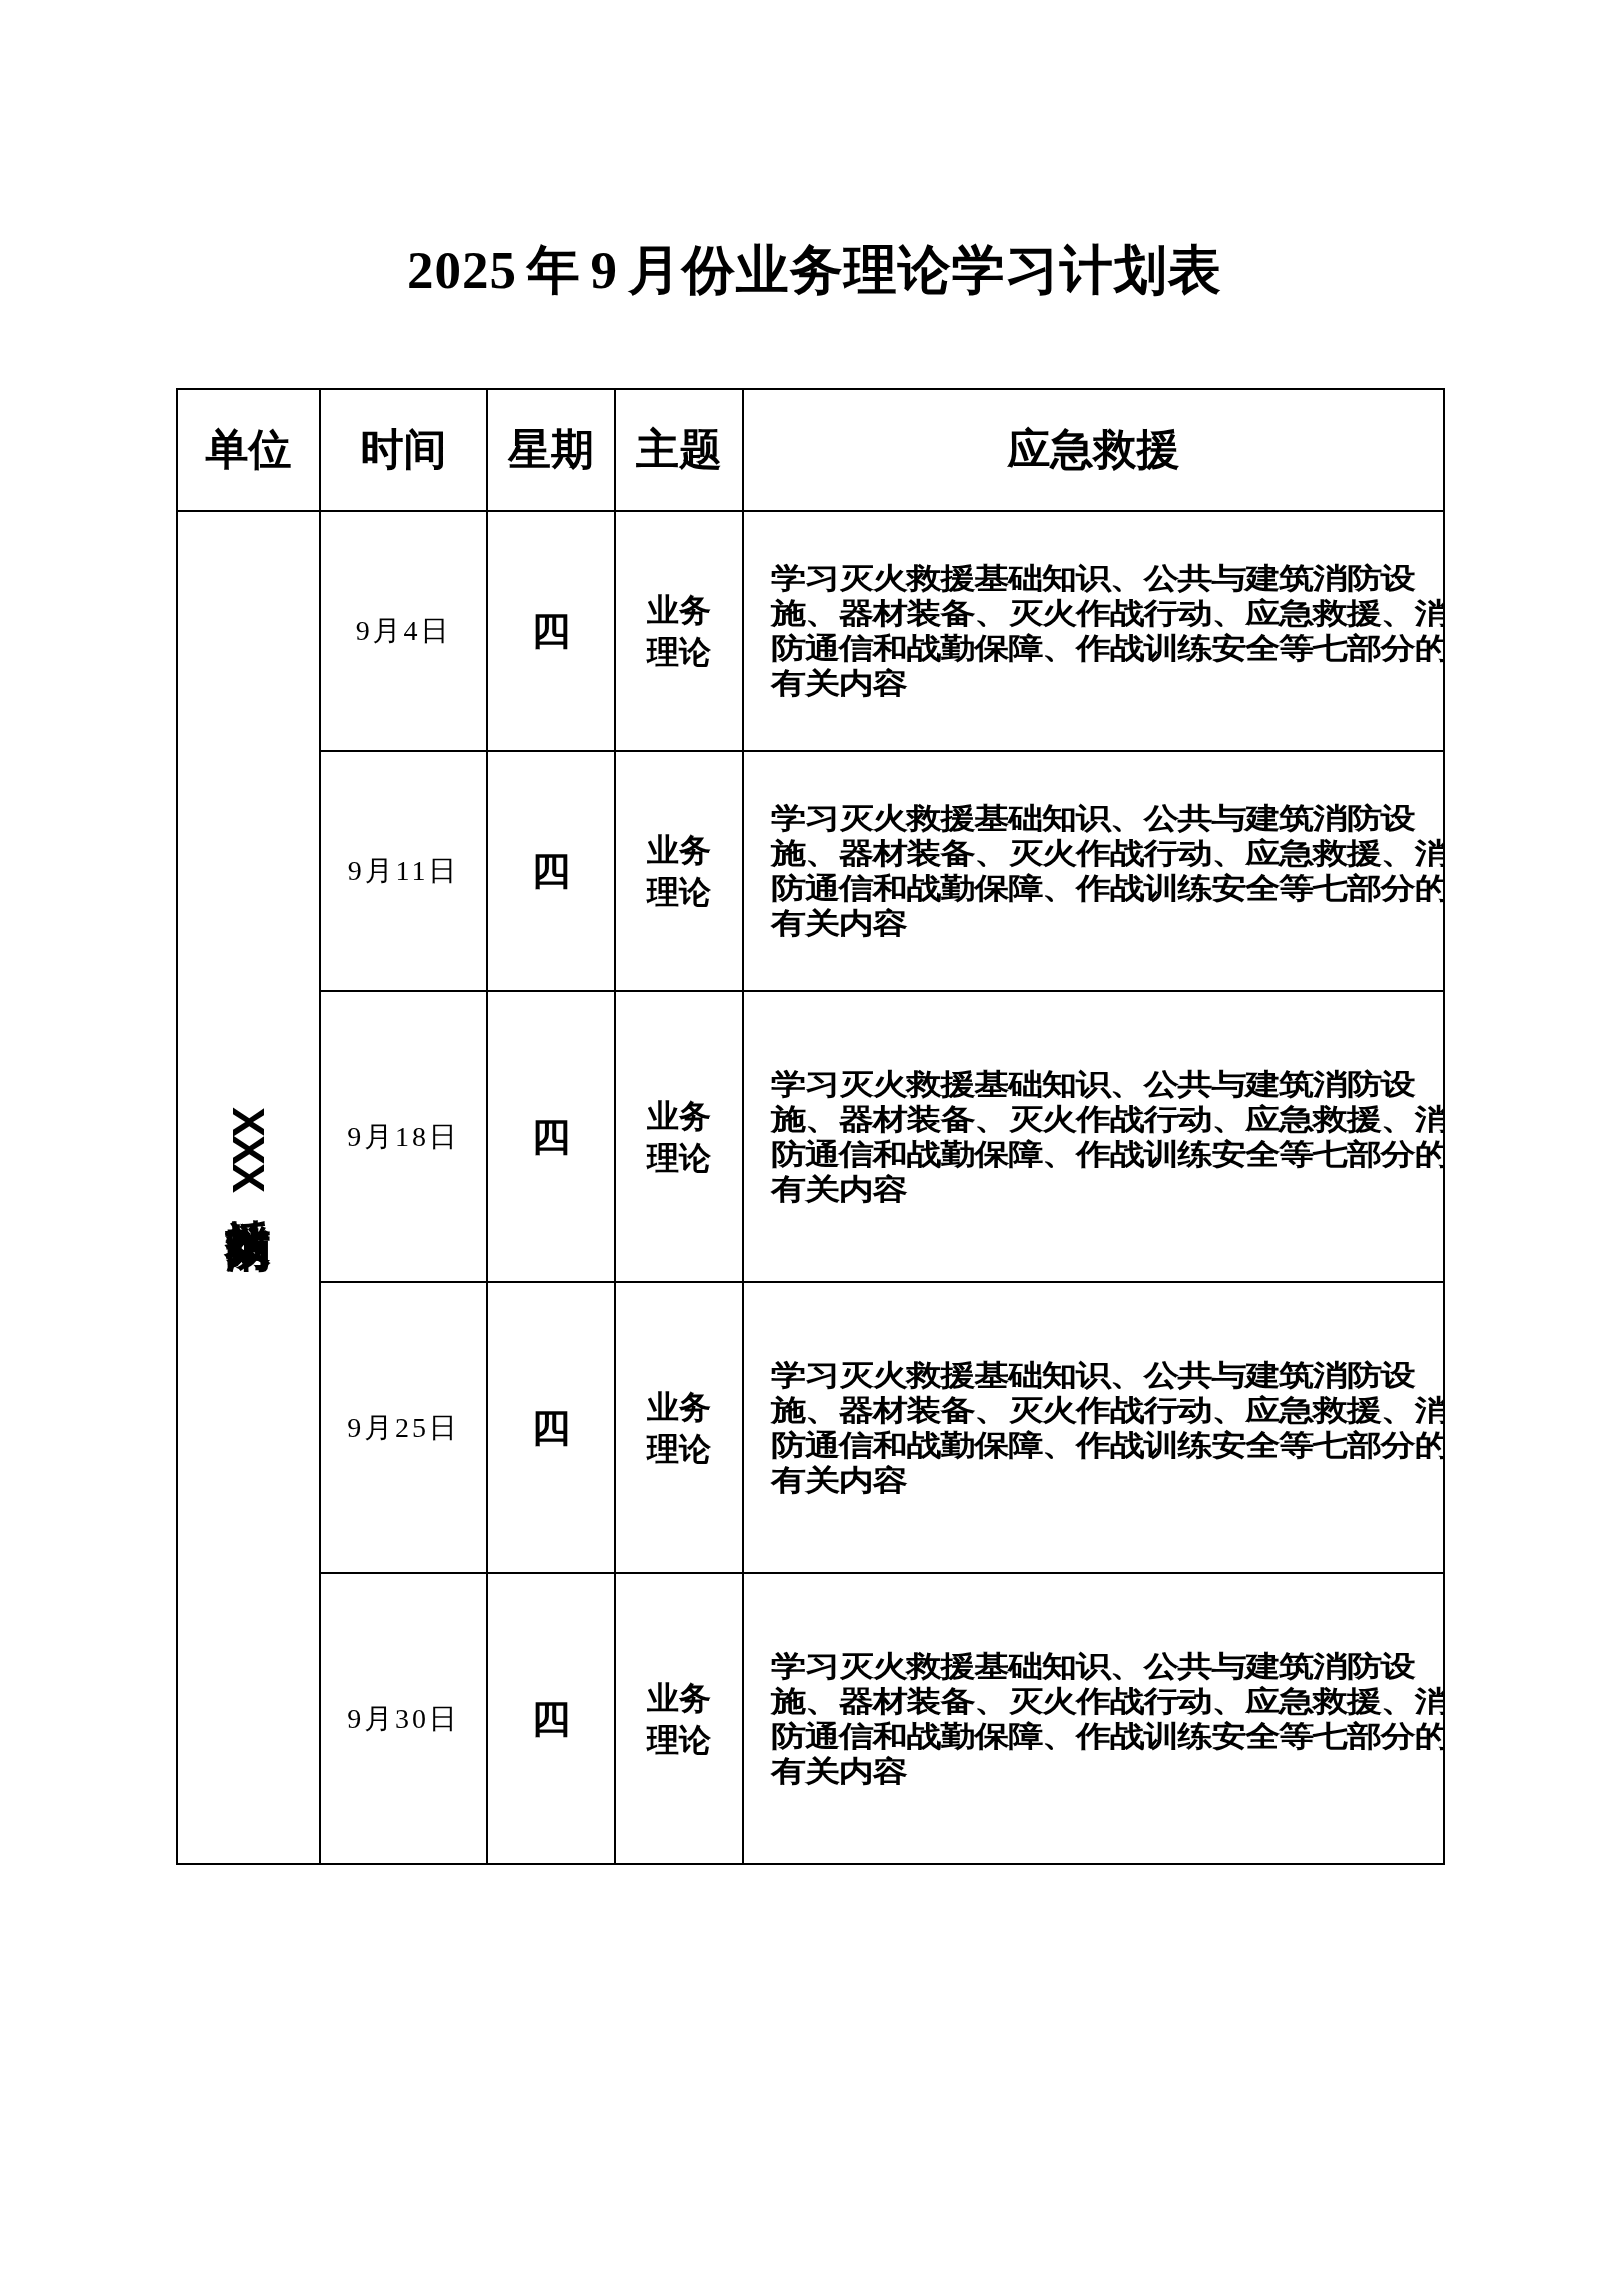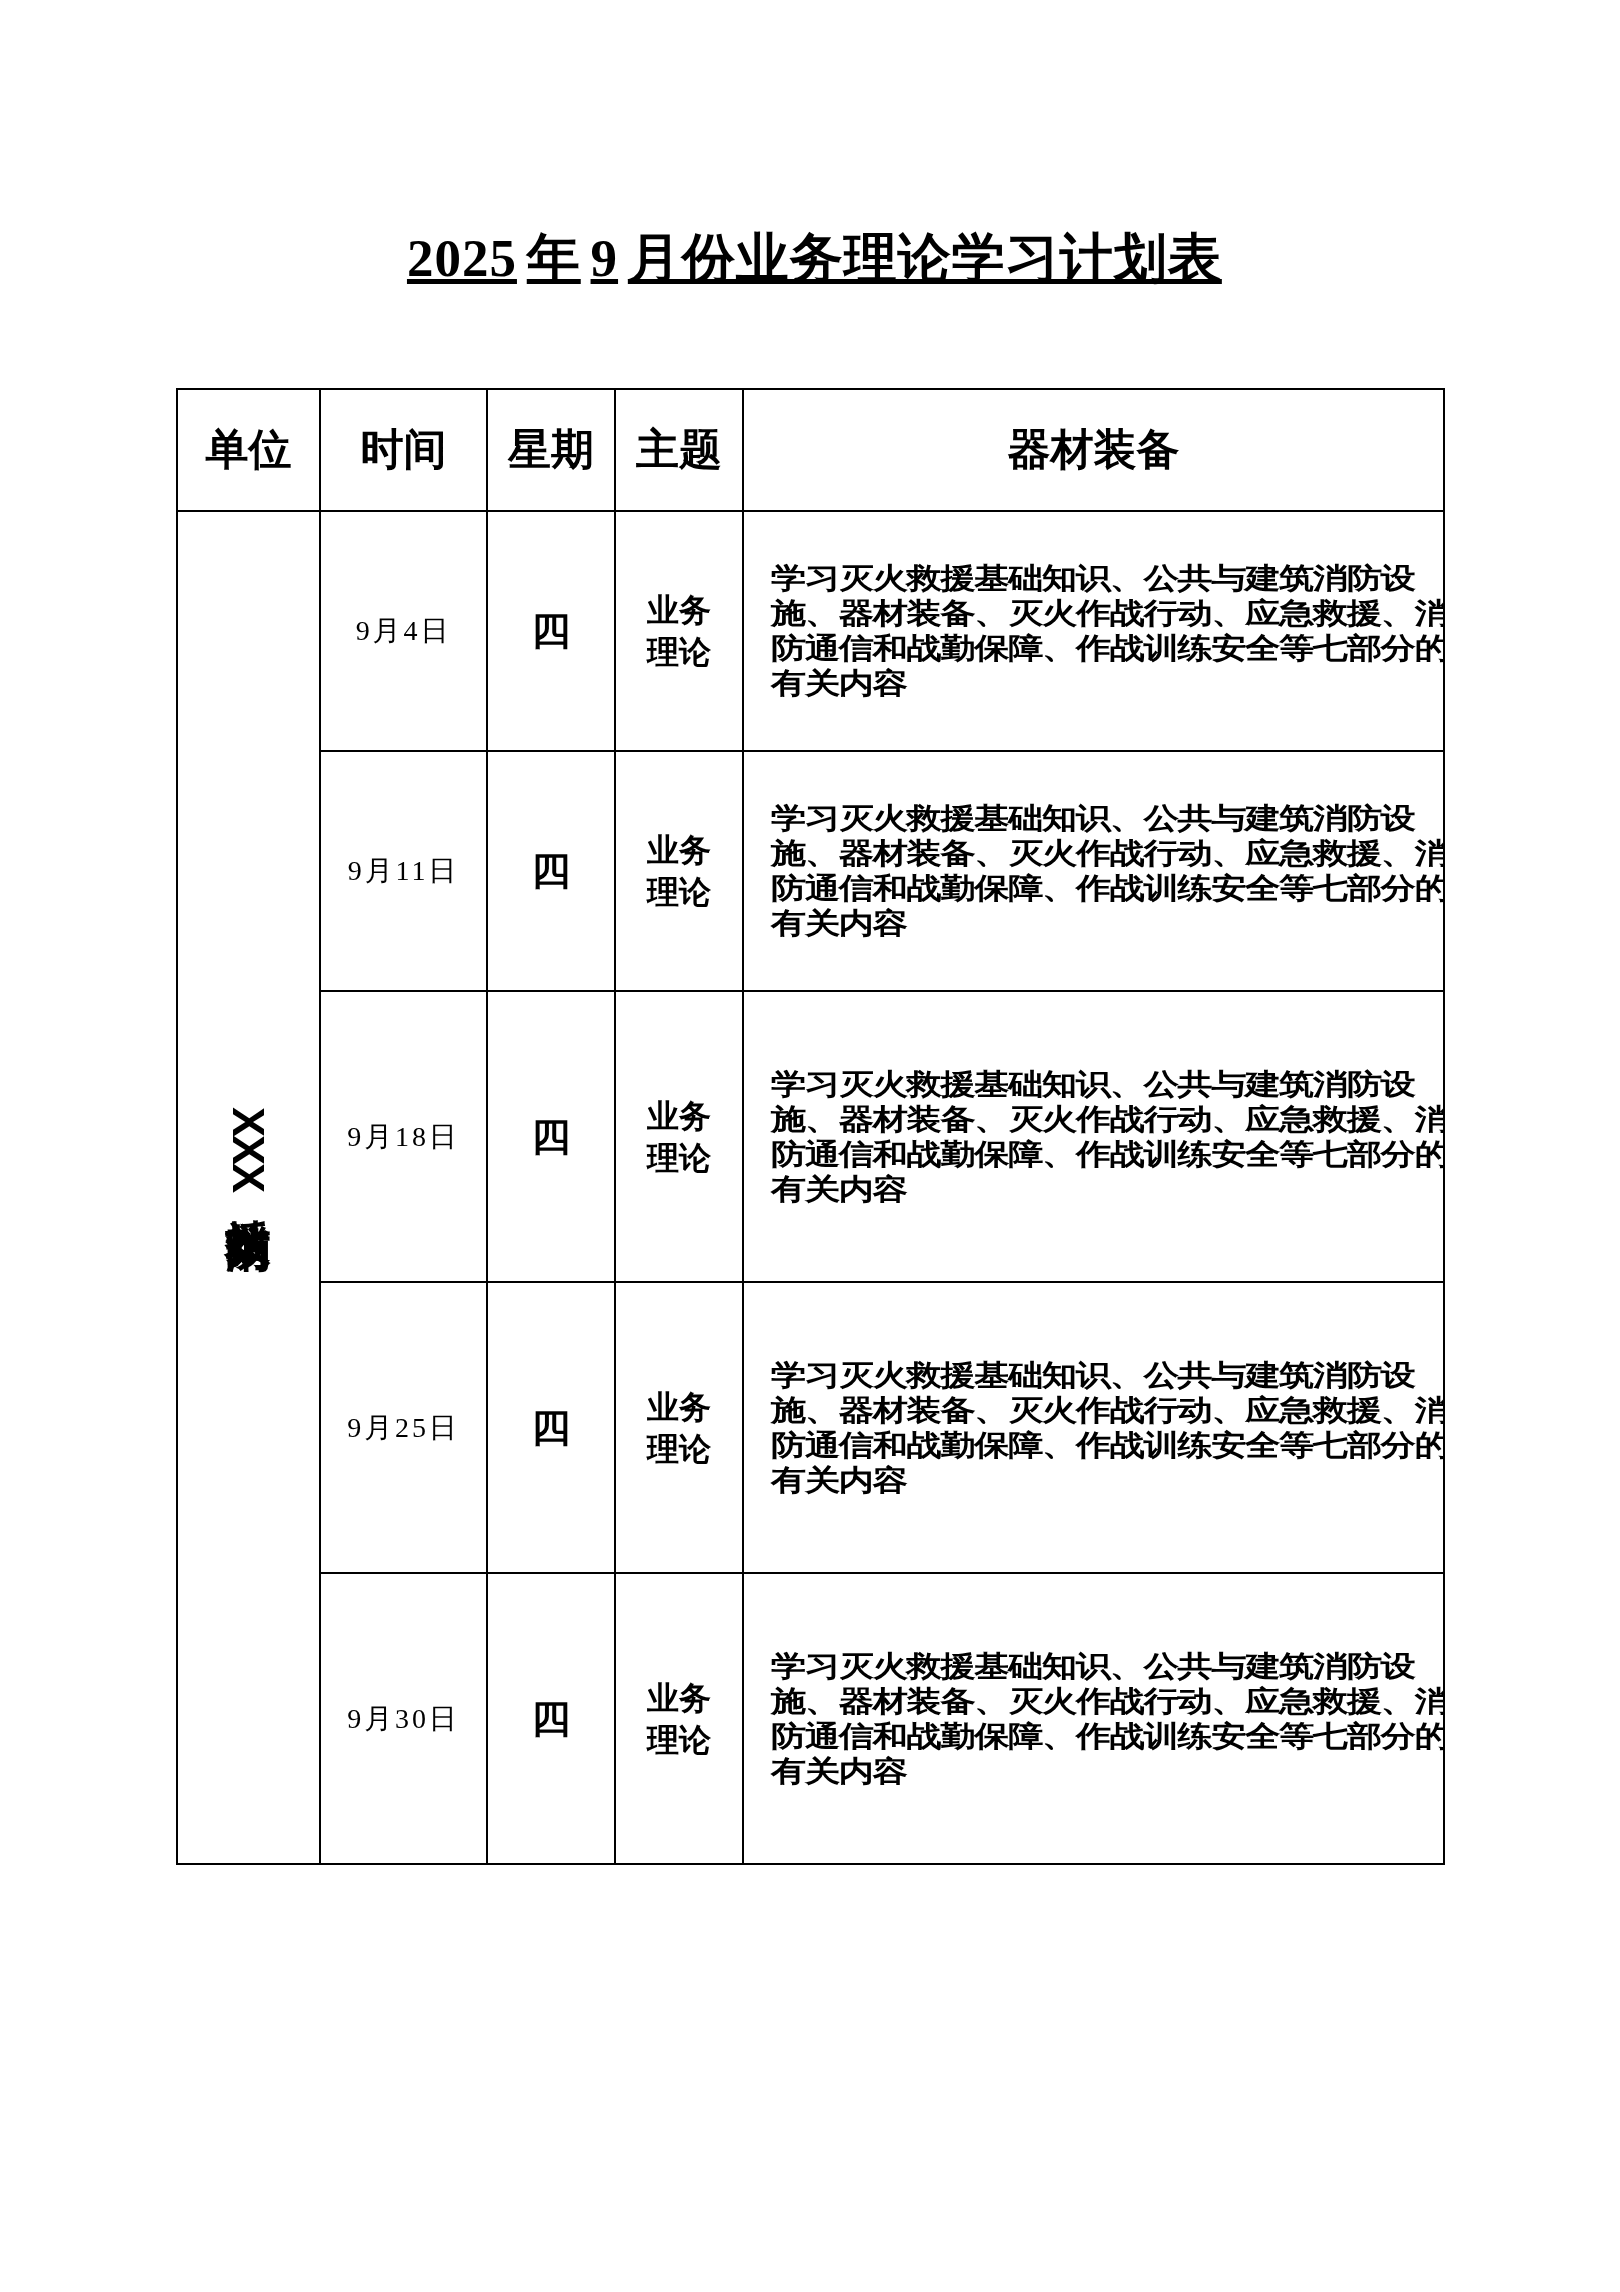--- a/index.html
+++ b/index.html
@@ -14,25 +14,24 @@
     width: 1620px; height: 2293px;
     overflow: hidden;
   }
 
   
   .doc-title {
     position: absolute;
     top: 227px; left: 176px; width: 1267px;
     text-align: center;
     font-size: 53px;
-    line-height: 61px;
+    line-height: 85px;
     font-weight: bold;
     white-space: nowrap;
     letter-spacing: 1px;
-    text-decoration: underline;
   }
   .doc-title .num {
     font-family: "Liberation Serif", "DejaVu Serif", serif;
     margin: 0 9.8px;
   }
 
   
   table.plan {
     position: absolute;
     top: 388px; left: 176px;
@@ -126,21 +125,21 @@
       <col style="width:128px">
       <col style="width:128px">
       <col style="width:701px">
     </colgroup>
     <tbody>
       <tr class="header-row">
         <th>单位</th>
         <th>时间</th>
         <th>星期</th>
         <th>主题</th>
-        <th>器材装备</th>
+        <th>应急救援</th>
       </tr>
 
       <tr class="row-h-small">
         <td class="unit-cell" rowspan="5">
           <span class="unit-text">XXX消防救援站</span>
         </td>
         <td class="date-cell">9月4日</td>
         <td class="weekday-cell">四</td>
         <td class="topic-cell">业务
 理论</td>

